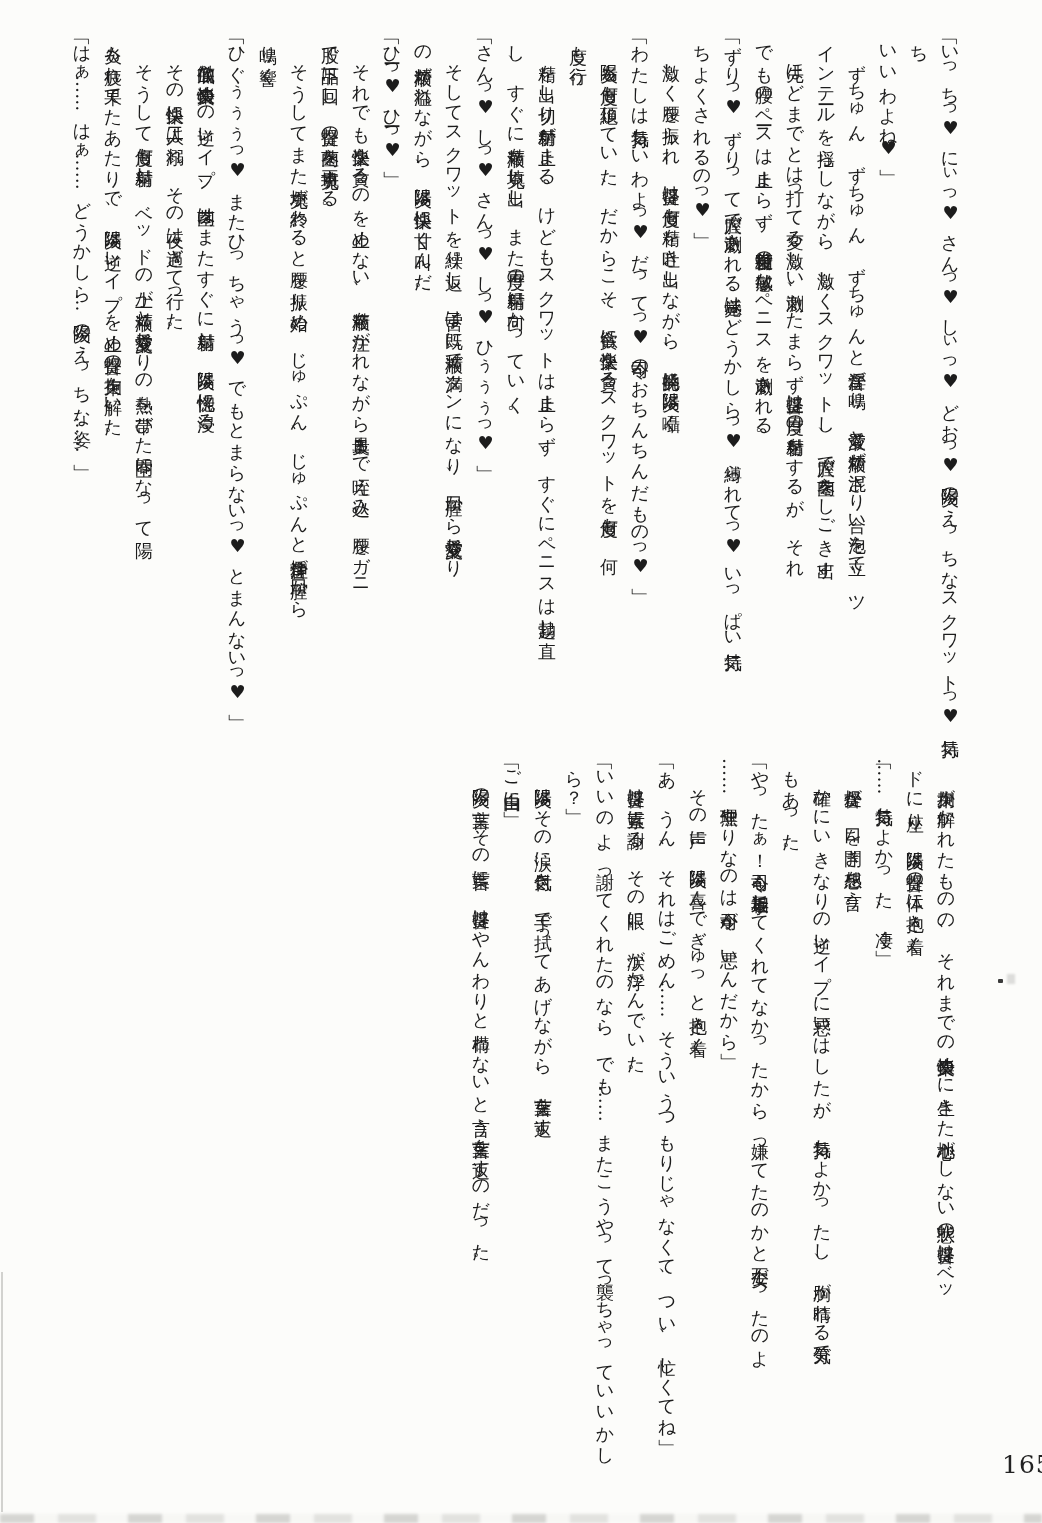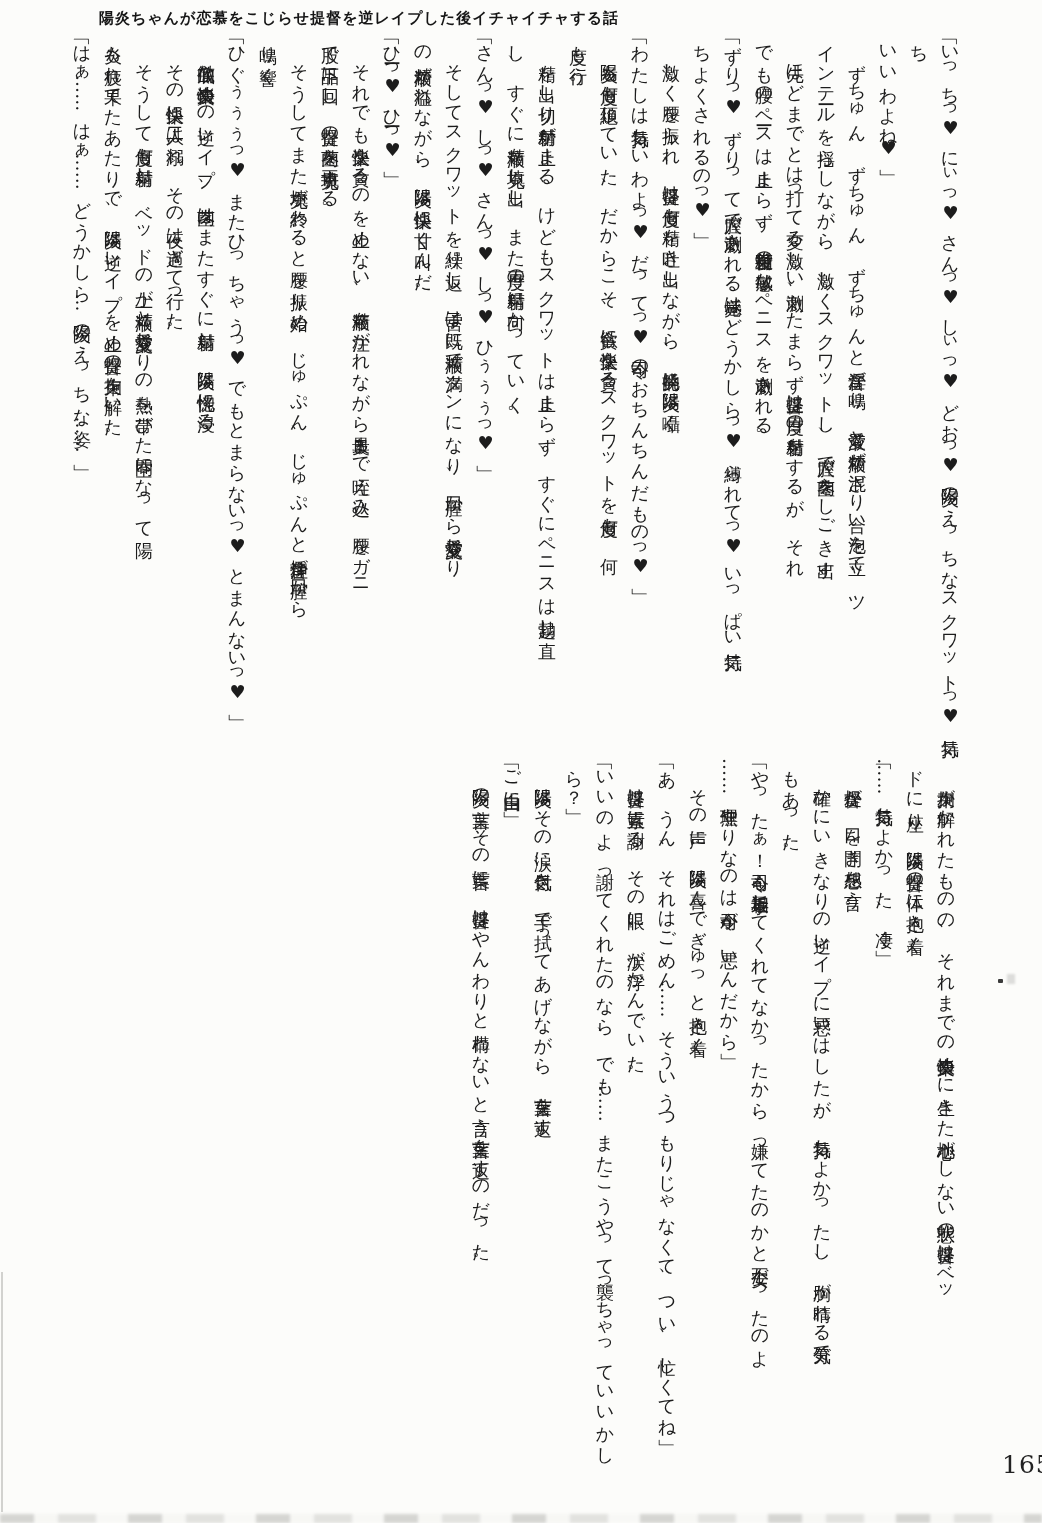--- a/index.html
+++ b/index.html
@@ -52,21 +52,20 @@
   .speck2{
     position:absolute;left:1007px;top:974px;width:8px;height:10px;
     background:rgba(190,190,188,.5);filter:blur(1px);
   }
 </style>
 </head>
 <body>
 
 <div class="page">
 
-  <div class="title">陽炎ちゃんが恋慕をこじらせ提督を逆レイプした後イチャイチャする話</div>
 
   <div class="vblock block-upper">
     <p class="col">「いっちっ♥にぃっ♥さんっ♥しぃっ♥どおっ♥陽炎のえっちなスクワットっ♥気持ち</p>
     <p class="col">いいわよね♥」</p>
     <p class="col indent">ずちゅん、ずちゅん、ずちゅんと淫音が鳴り、愛液と精液が混ざり合い泡を立て、ツ</p>
     <p class="col">インテールを揺らしながら、激しくスクワットし、膣穴で肉茎をしごき出す。</p>
     <p class="col indent">先ほどまでとは打って変る激しい刺激、たまらず提督は一度目の射精をするが、それ</p>
     <p class="col">でも腰のペースは止まらず、射精直後の敏感なペニスを刺激される。</p>
     <p class="col">「ずりっ♥ずりって膣穴で刺激される感覚はどうかしらっ♥縛られてっ♥いっぱい気持</p>
     <p class="col">ちよくされるのっ♥」</p>

